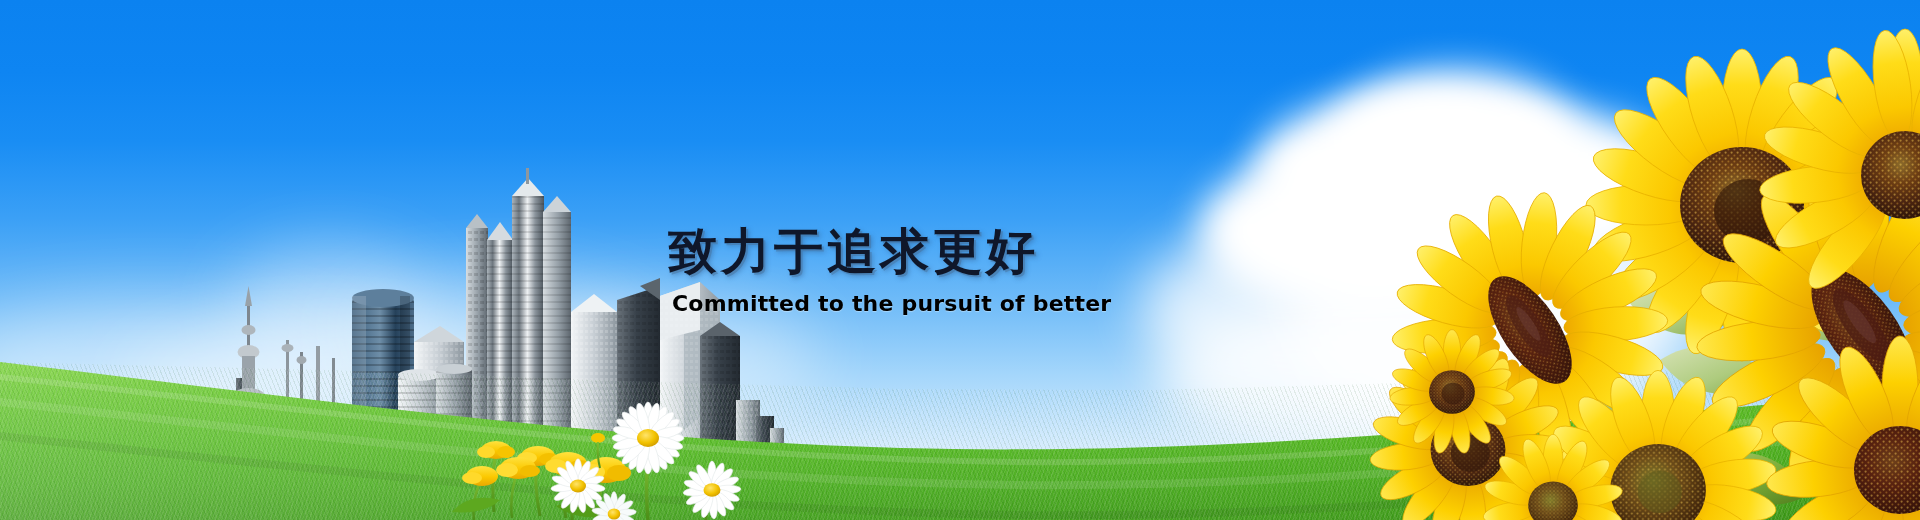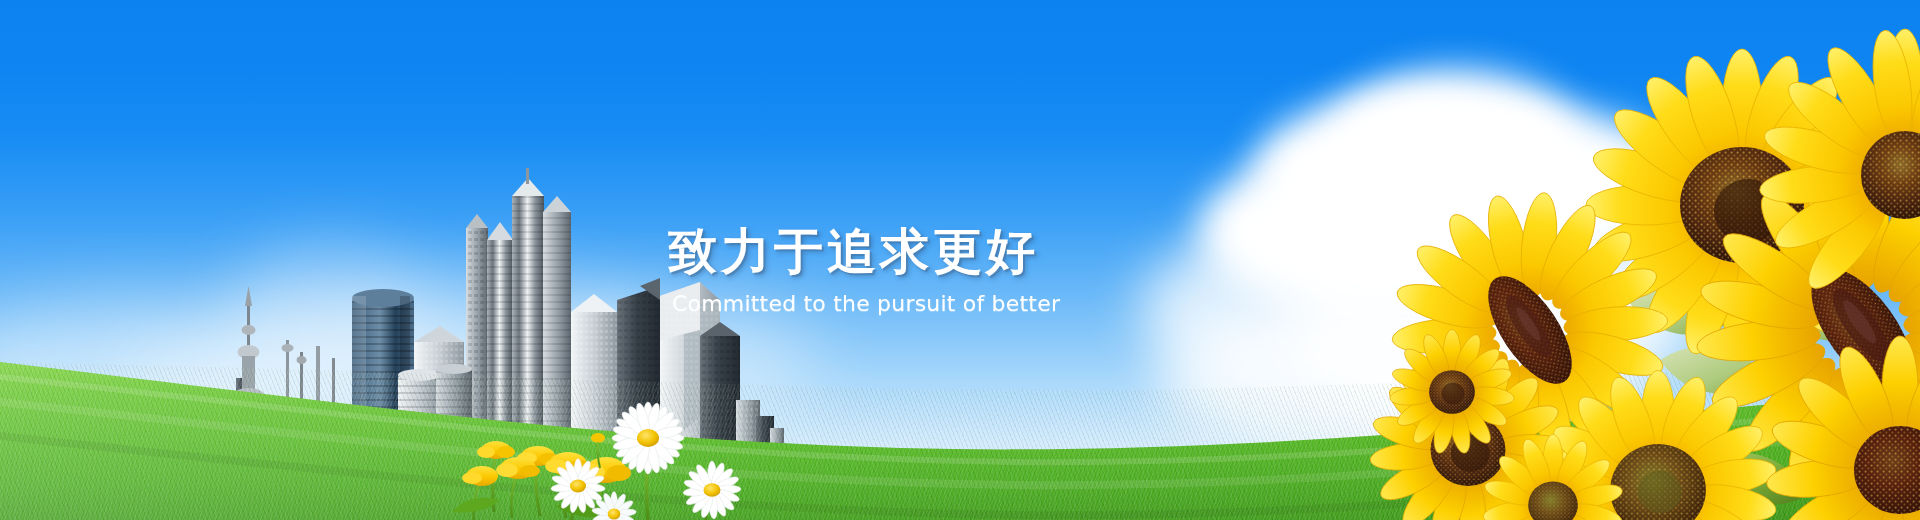--- a/index.html
+++ b/index.html
@@ -73,34 +73,34 @@
   .headline-block{
     position:absolute;
     left:668px;
     top:226px;
     width:560px;
   }
   .headline{
     font-family:"DejaVu Sans","Liberation Sans",sans-serif;
     font-size:49px;
     font-weight:700;
-    color:#ffffff;
+    color:#0f172a;
     letter-spacing:4px;
     line-height:1.08;
     margin:0;
     white-space:nowrap;
     text-shadow:
        2px 2px 0 rgba(70,110,150,.45),
        3px 3px 5px rgba(40,80,130,.40);
   }
   .subhead{
     font-family:"DejaVu Sans","Liberation Sans",sans-serif;
     font-size:22px;
-    font-weight:400;
-    color:#ffffff;
+    font-weight:700;
+    color:#000000;
     letter-spacing:.2px;
     margin:12px 0 0 4px;
     white-space:nowrap;
     text-shadow:0 1px 1px rgba(255,255,255,.35);
   }
 </style>
 </head>
 <body>
 
 <div id="banner">

